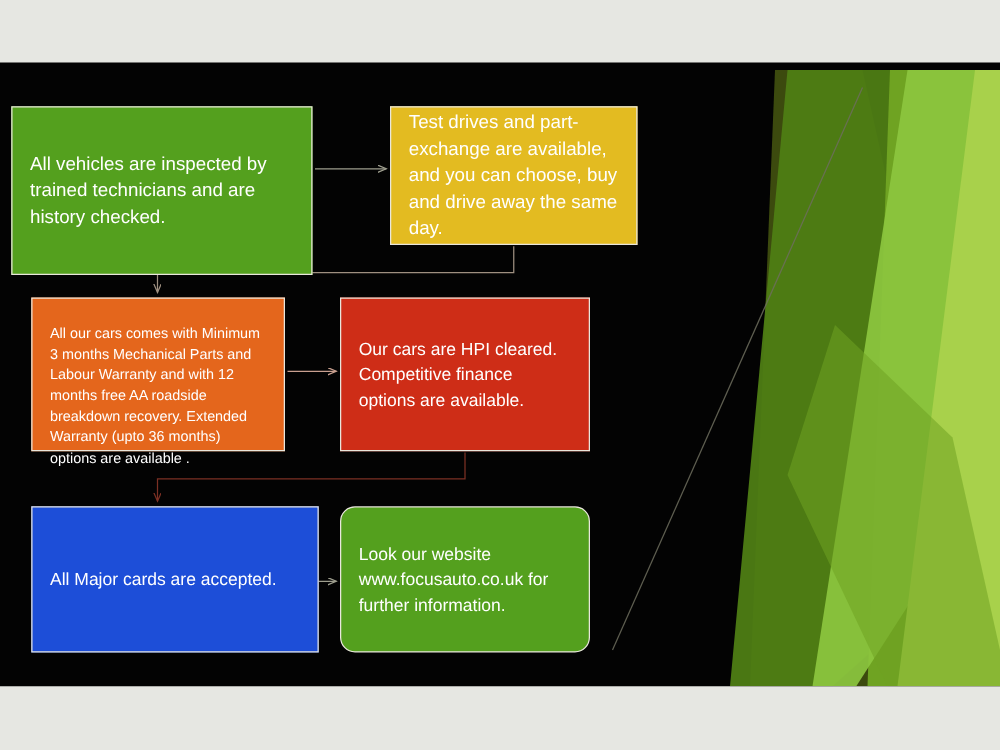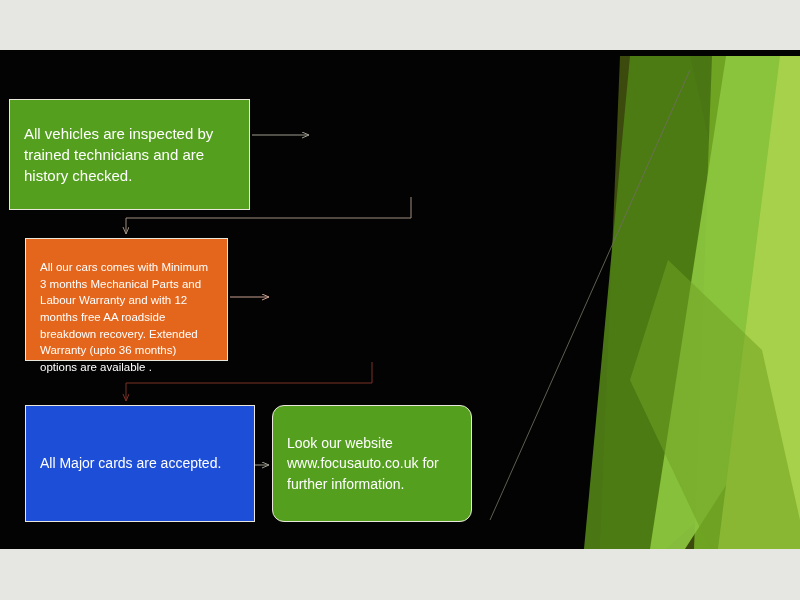--- a/index.html
+++ b/index.html
@@ -17,21 +17,21 @@
   #slide{position:absolute;left:0;top:50px;width:800px;height:499px;background:#030303;overflow:hidden;}
 
   
   #decor{position:absolute;right:0;top:0;width:320px;height:499px;pointer-events:none;}
 
   
   .fbox{position:absolute;box-sizing:border-box;border:1px solid #E9E6DC;
         color:#FFFFFF;display:flex;align-items:center;}
   .fbox .txt{padding:0 14px;width:100%;white-space:pre-line;}
 
-  #box-inspection{left:9px;  top:35px;  width:241px;height:111px;background:#54A01E;font-size:15px;line-height:1.42;margin-top:14px;}
+  #box-inspection{left:9px;  top:35px;  width:241px;height:135px;background:#54A01E;font-size:15px;line-height:1.42;}
   #box-testdrive {left:312px;top:35px;  width:198px;height:111px;background:#E3BB21;font-size:15px;line-height:1.42;}
   #box-warranty  {left:25px; top:188px; width:203px;height:123px;background:#E4661C;font-size:11.5px;line-height:1.45;align-items:flex-start;}
   #box-warranty .txt{padding-top:20px;}
   #box-hpi       {left:272px;top:188px; width:200px;height:123px;background:#CE2D17;font-size:14px;line-height:1.45;}
   #box-cards     {left:25px; top:355px; width:230px;height:117px;background:#1d4ed8;font-size:14px;line-height:1.45;}
   #box-website   {left:272px;top:355px; width:200px;height:117px;background:#54A01E;font-size:14px;line-height:1.45;border-radius:12px;}
 
   
   .conn{position:absolute;top:0;left:0;width:800px;height:499px;overflow:visible;pointer-events:none;}
 </style>
@@ -89,25 +89,31 @@
 
       <g>
         <line x1="230" y1="415" x2="269" y2="415" stroke="#9E9E8E" stroke-width="1" marker-end="url(#ah-grey)"></line>
       </g>
     </svg>
 
     <div class="fbox" id="box-inspection">
       <span class="txt">All vehicles are inspected by trained technicians and are history checked.</span>
     </div>
 
+    <div class="fbox" id="box-testdrive">
+      <span class="txt">Test drives and part-exchange are available, and you can choose, buy and drive away the same day.</span>
+    </div>
 
     <div class="fbox" id="box-warranty">
       <span class="txt">All our cars comes with Minimum 3 months Mechanical Parts and Labour Warranty and with 12 months free AA roadside breakdown recovery. Extended Warranty (upto 36 months) options are available .</span>
     </div>
 
+    <div class="fbox" id="box-hpi">
+      <span class="txt">Our cars are HPI cleared. Competitive finance options are available.</span>
+    </div>
 
     <div class="fbox" id="box-cards">
       <span class="txt">All Major cards are accepted.</span>
     </div>
 
     <div class="fbox" id="box-website">
       <span class="txt">Look our website www.focusauto.co.uk for further information.</span>
     </div>
 
   </div>

